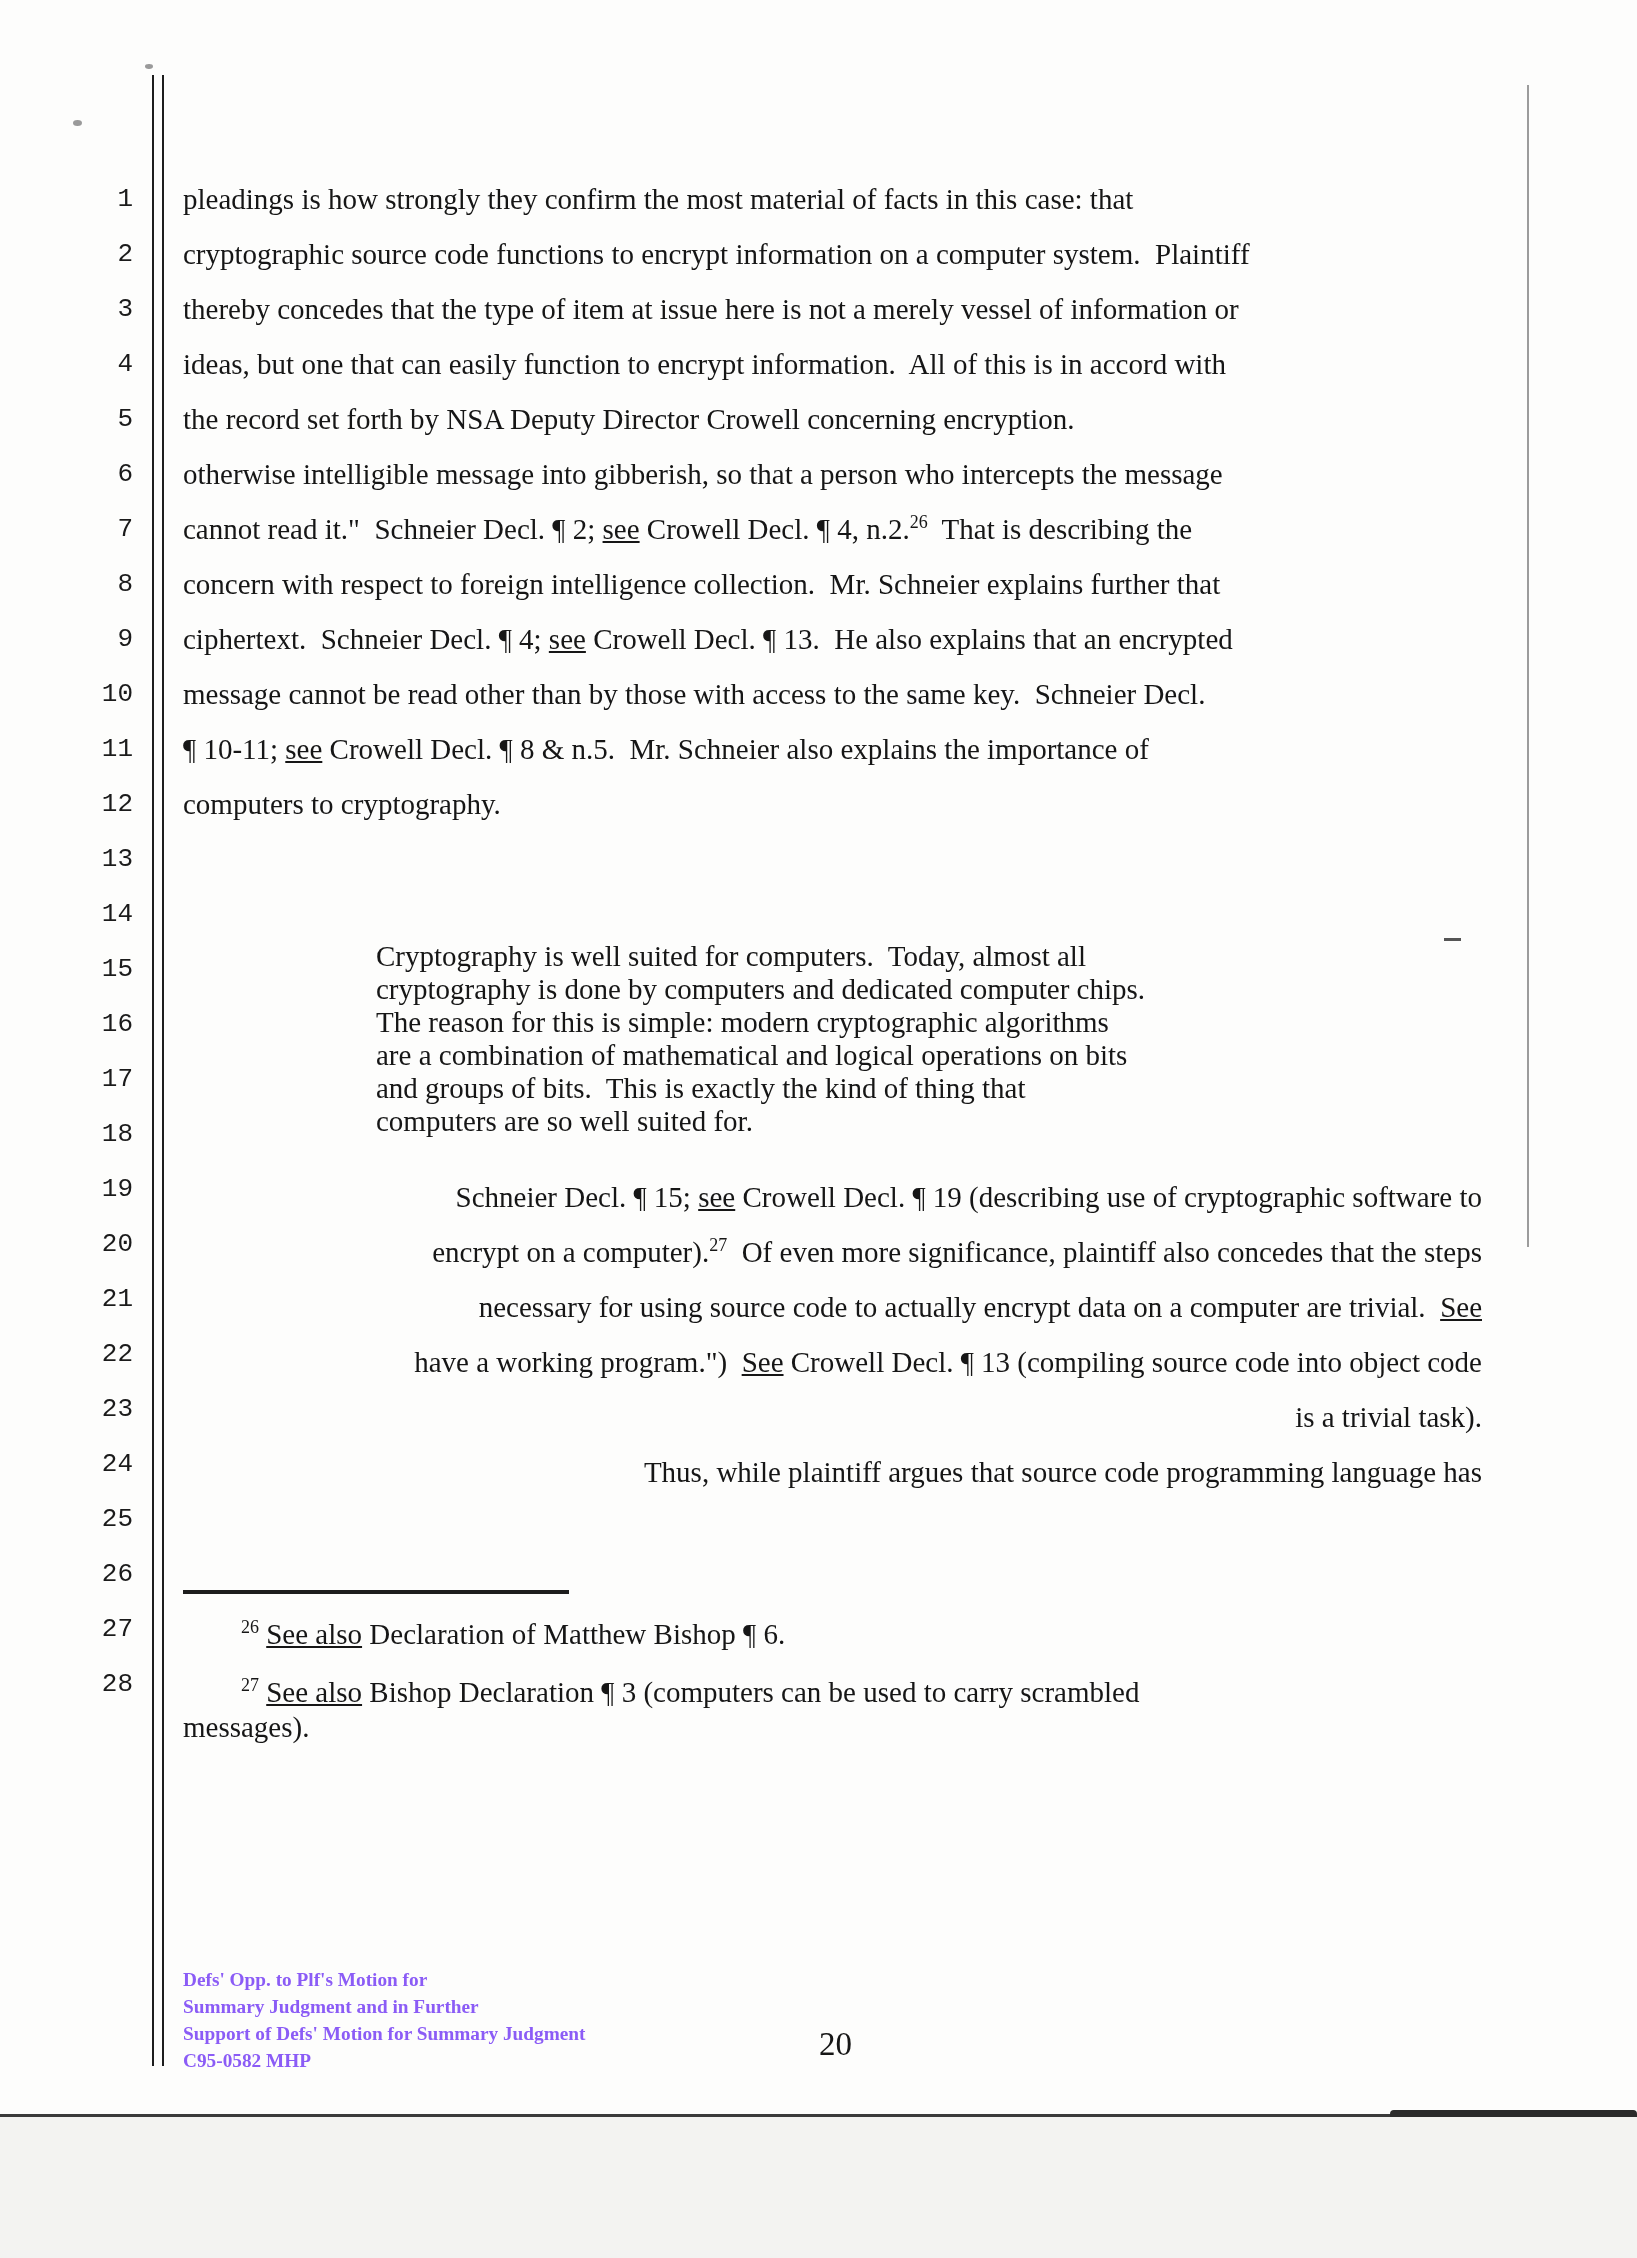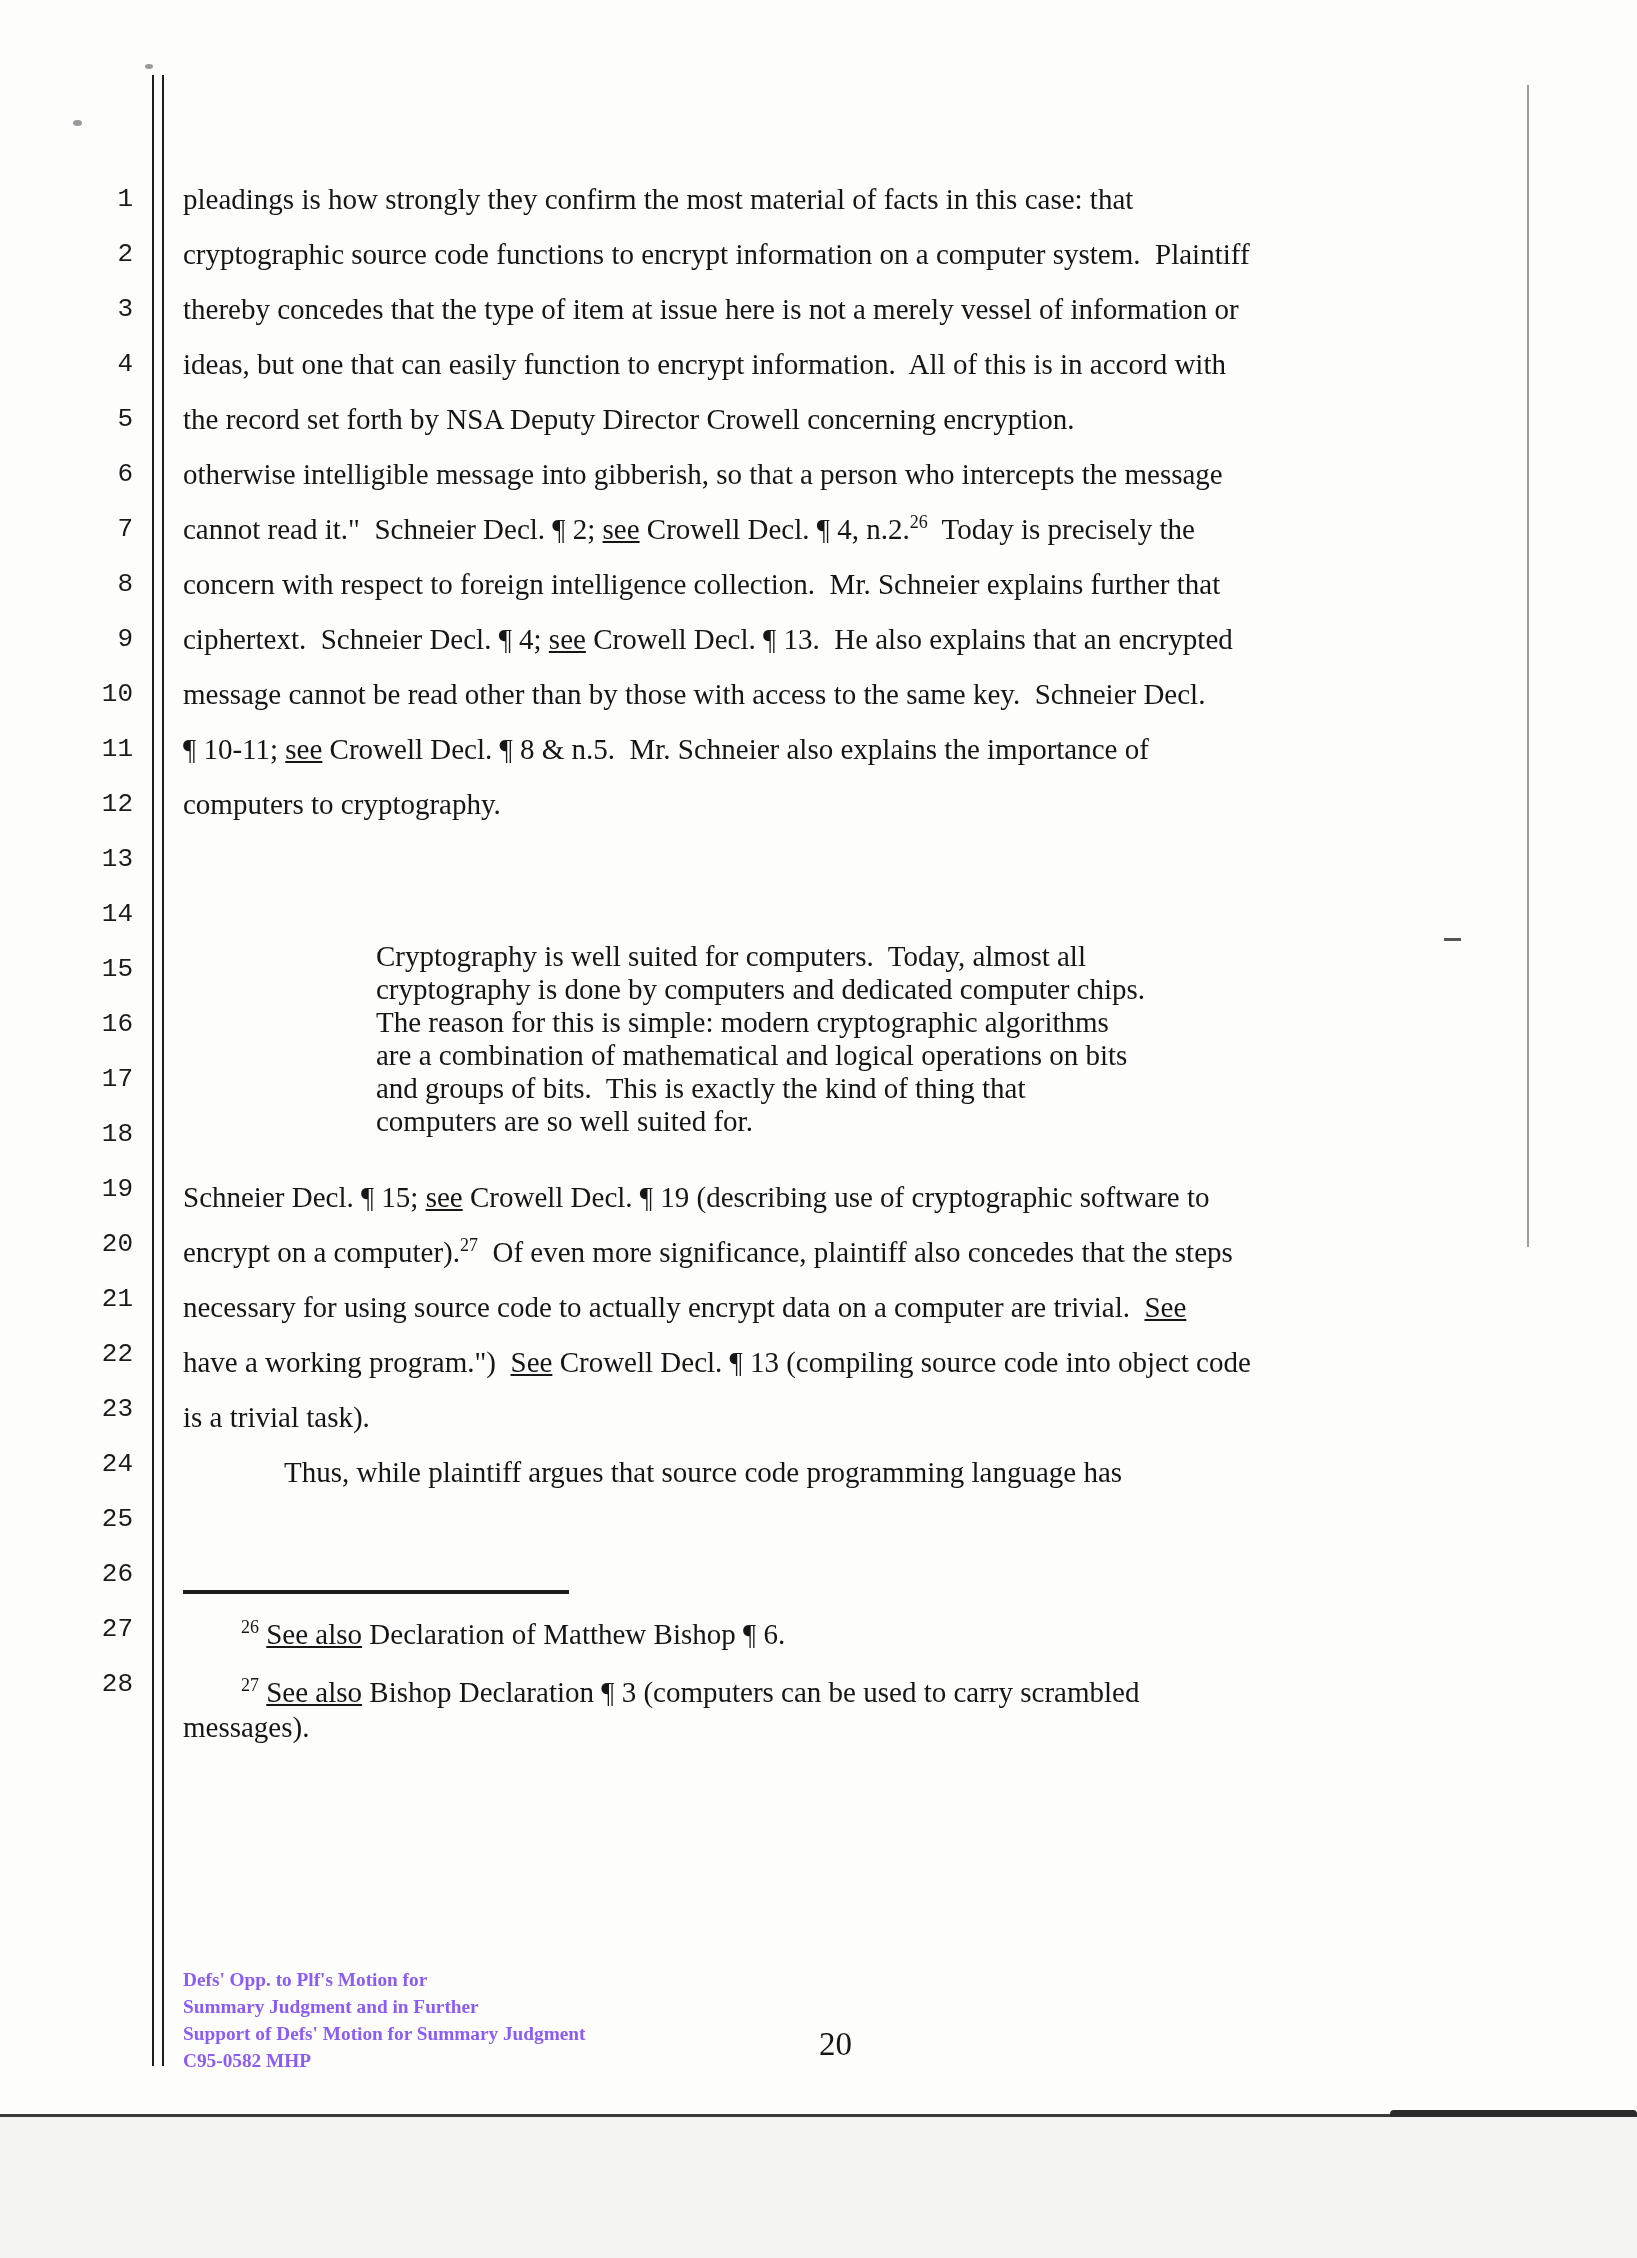--- a/index.html
+++ b/index.html
@@ -16,21 +16,21 @@
            font-family:"Liberation Mono","DejaVu Sans Mono",monospace;font-size:26px;color:#1b1b1b;}
   .num{height:55px;line-height:55px;}
   
   #content{position:absolute;left:183px;top:172px;width:1299px;font-size:29px;}
   .bline{height:55px;line-height:55px;white-space:pre;font-family:Liberation Serif, serif;}
   .bline.ind{text-indent:101px;}
   sup{font-size:0.62em;vertical-align:super;line-height:0;}
   .u{text-decoration:underline;}
   #quote{margin:108px 0 0 193px;}
   .qline{line-height:33px;white-space:pre;}
-  #after{margin-top:32px;}
+  #after{margin-top:32px;text-align:right;}
   .fnsep{width:386px;height:3.9px;background:#1d1d1d;margin-top:90px;}
   #footnotes{margin-top:9.7px;}
   .fline{line-height:35px;white-space:pre;}
   .fline.first{text-indent:58px;margin-top:23px;}
   
   #footer{position:absolute;left:183px;top:1966px;font-size:19.3px;font-weight:bold;
           line-height:27px;color:#8b5cf6;}
   .pageno{position:absolute;left:819px;top:2026px;font-size:33px;}
   
   .scanline{position:absolute;left:0;top:2114px;width:1638px;height:3.9px;background:#3b3b3b;}
@@ -81,21 +81,21 @@
     </div>
 
   <div id="content">
     <div id="body">
         <div class="bline"><span>pleadings is how strongly they confirm the most material of facts in this case: that</span></div>
         <div class="bline"><span>cryptographic source code functions to encrypt information on a computer system.  Plaintiff</span></div>
         <div class="bline"><span>thereby concedes that the type of item at issue here is not a merely vessel of information or</span></div>
         <div class="bline"><span>ideas, but one that can easily function to encrypt information.  All of this is in accord with</span></div>
         <div class="bline"><span>the record set forth by NSA Deputy Director Crowell concerning encryption.</span></div>
         <div class="bline"><span>otherwise intelligible message into gibberish, so that a person who intercepts the message</span></div>
-        <div class="bline"><span>cannot read it."  Schneier Decl. ¶ 2; </span><span class="u">see</span><span> Crowell Decl. ¶ 4, n.2.</span><sup>26</sup><span>  Today is precisely the</span></div>
+        <div class="bline"><span>cannot read it."  Schneier Decl. ¶ 2; </span><span class="u">see</span><span> Crowell Decl. ¶ 4, n.2.</span><sup>26</sup><span>  That is describing the</span></div>
         <div class="bline"><span>concern with respect to foreign intelligence collection.  Mr. Schneier explains further that</span></div>
         <div class="bline"><span>ciphertext.  Schneier Decl. ¶ 4; </span><span class="u">see</span><span> Crowell Decl. ¶ 13.  He also explains that an encrypted</span></div>
         <div class="bline"><span>message cannot be read other than by those with access to the same key.  Schneier Decl.</span></div>
         <div class="bline"><span>¶ 10-11; </span><span class="u">see</span><span> Crowell Decl. ¶ 8 &amp; n.5.  Mr. Schneier also explains the importance of</span></div>
         <div class="bline"><span>computers to cryptography.</span></div>
       </div>
     <div id="quote">
         <div class="qline">Cryptography is well suited for computers.  Today, almost all</div>
         <div class="qline">cryptography is done by computers and dedicated computer chips.</div>
         <div class="qline">The reason for this is simple: modern cryptographic algorithms</div>

